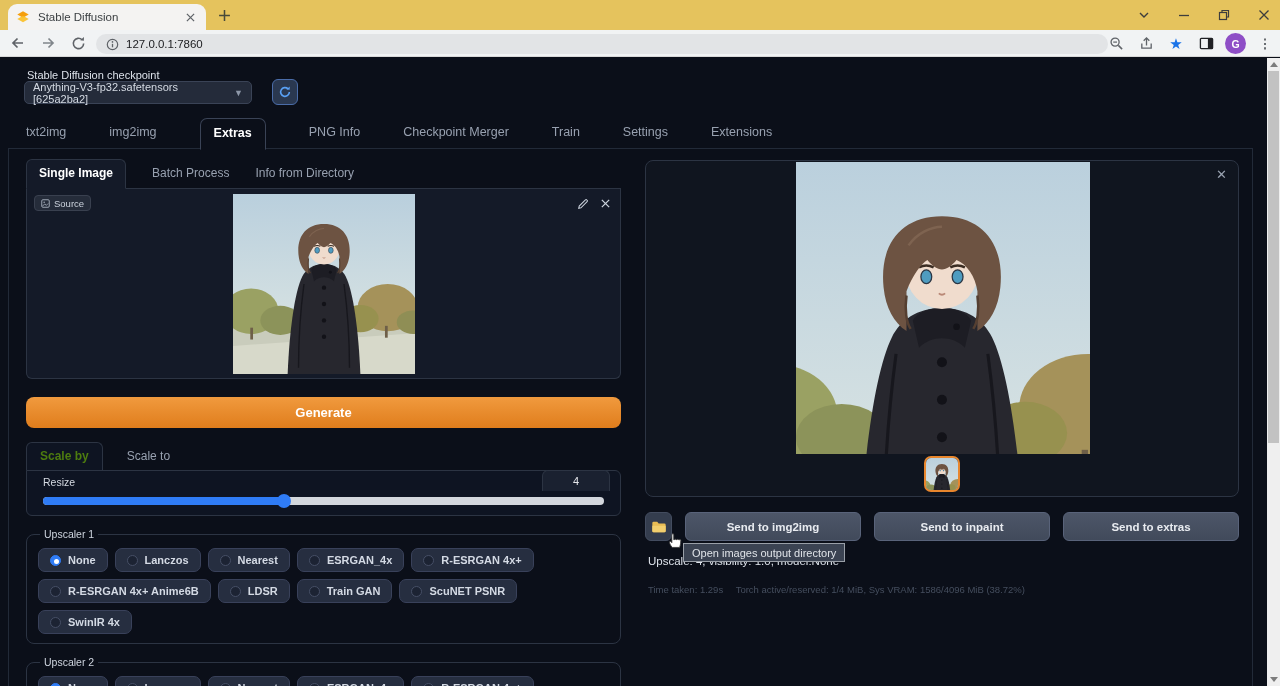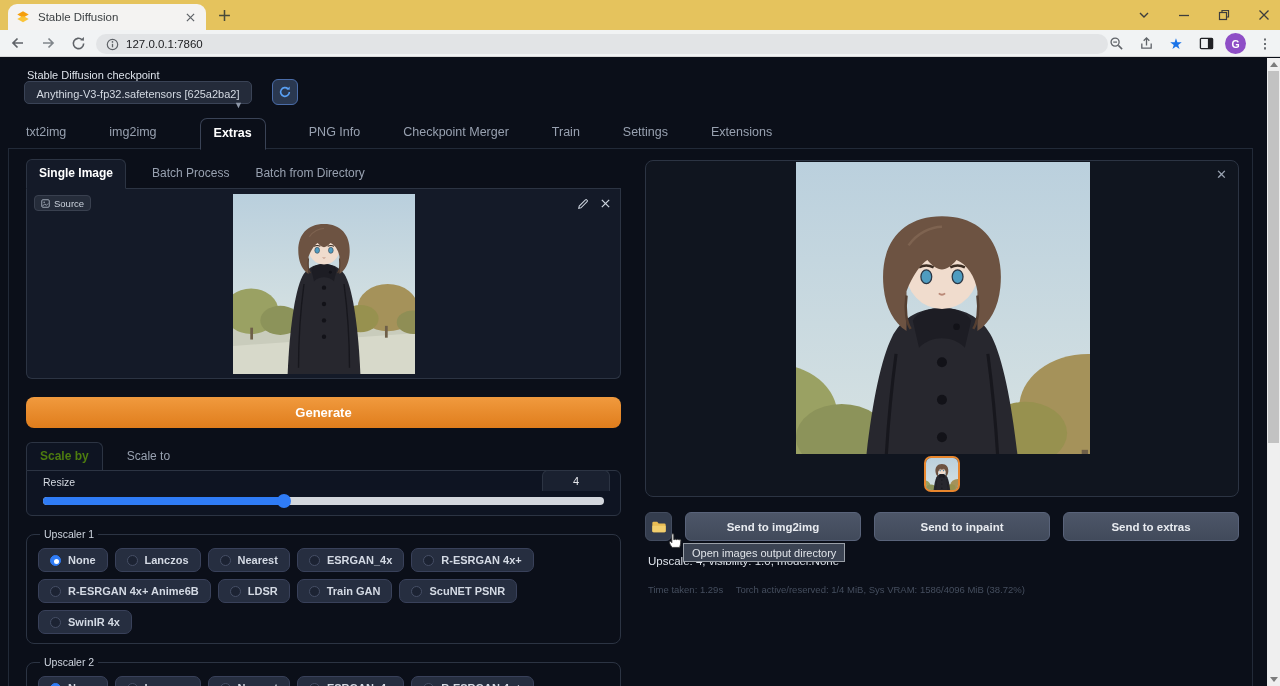--- a/index.html
+++ b/index.html
@@ -34,22 +34,22 @@
   .sb-up { top:4px; border-left:4px solid transparent; border-right:4px solid transparent; border-bottom:5px solid #7c7c7c; }
   .sb-down { bottom:4px; border-left:4px solid transparent; border-right:4px solid transparent; border-top:5px solid #7c7c7c; }
 
   
   .page { position:absolute; top:58px; left:0; width:1267px; height:628px; background:#0b0f19; color:#e6e9ef; }
   .content-frame { position:absolute; left:8px; top:90px; width:1245px; height:538px;
     border-left:1px solid #222a38; border-right:1px solid #222a38; }
 
   .ckpt-label { position:absolute; left:27px; top:11px; font-size:11px; color:#dbe0e8; }
   .ckpt-select { position:absolute; left:24px; top:23px; width:228px; height:23px; background:#242b3a;
-    border:1px solid #3a4356; border-radius:5px; display:flex; align-items:center; padding:6px 8px;
-    font-size:11px; color:#d4dae3; cursor:pointer;flex-direction:column; }
+    border:1px solid #3a4356; border-radius:5px; display:flex; align-items:center; padding:0 8px;
+    font-size:11px; color:#d4dae3; cursor:pointer; }
   .ckpt-select .chev { margin-left:auto; color:#8d97a8; font-size:9px; }
   .refresh-btn { position:absolute; left:272px; top:21px; width:26px; height:26px; background:#2a3850;
     border:1px solid #4a6ca8; border-radius:6px; display:flex; align-items:center; justify-content:center; cursor:pointer; }
 
   .main-tabs { position:absolute; left:26px; top:55px; height:36px; display:flex; align-items:flex-end; gap:43px; z-index:2; }
   .mtab { font-size:12.5px; color:#98a1b0; padding-bottom:10px; cursor:pointer; white-space:nowrap; }
   .mtab.active { color:#ffffff; font-weight:bold; border:1px solid #3a4356; border-bottom:1px solid #0b0f19;
     border-radius:7px 7px 0 0; padding:7px 13px 9px; margin-bottom:-1px; background:#0b0f19; }
   .mtab-line { position:absolute; left:8px; top:90px; width:1245px; height:1px; background:#222a38; z-index:1; }
 
@@ -284,21 +284,21 @@
     <span class="mtab">Checkpoint Merger</span>
     <span class="mtab">Train</span>
     <span class="mtab">Settings</span>
     <span class="mtab">Extensions</span>
   </div>
 
   <div class="left-col">
     <div class="subtabs">
       <span class="stab active">Single Image</span>
       <span class="stab">Batch Process</span>
-      <span class="stab">Batch from Directory</span>
+      <span class="stab">Info from Directory</span>
     </div>
 
     <div class="source-box">
       <div class="source-chip">
         <svg width="9" height="9" viewBox="0 0 12 12">
             <rect x="1" y="1" width="10" height="10" rx="1.5" fill="none" stroke="#aab3c0" stroke-width="1.2"></rect>
             <circle cx="4.2" cy="4.2" r="1" fill="#aab3c0"></circle>
             <path d="M2,9.5 L5,6.5 7,8.5 9.5,6" stroke="#aab3c0" stroke-width="1.1" fill="none"></path>
           </svg>
         <span>Source</span>

